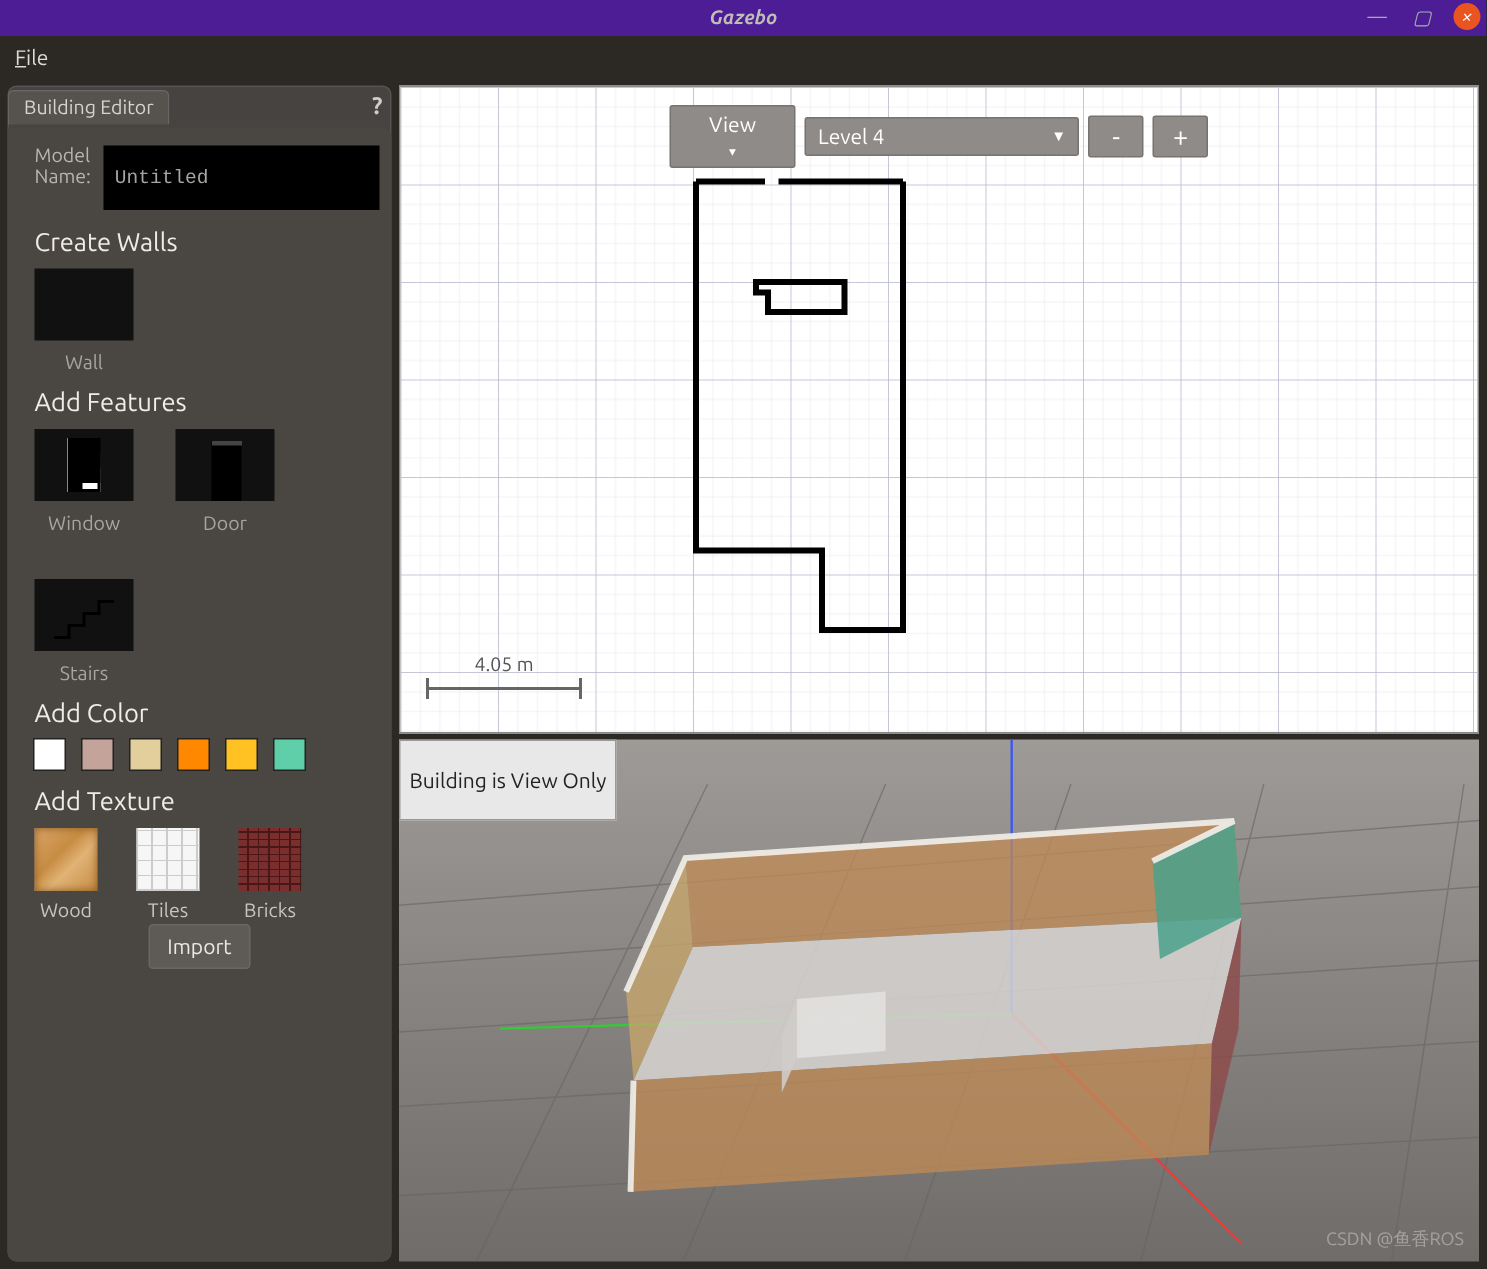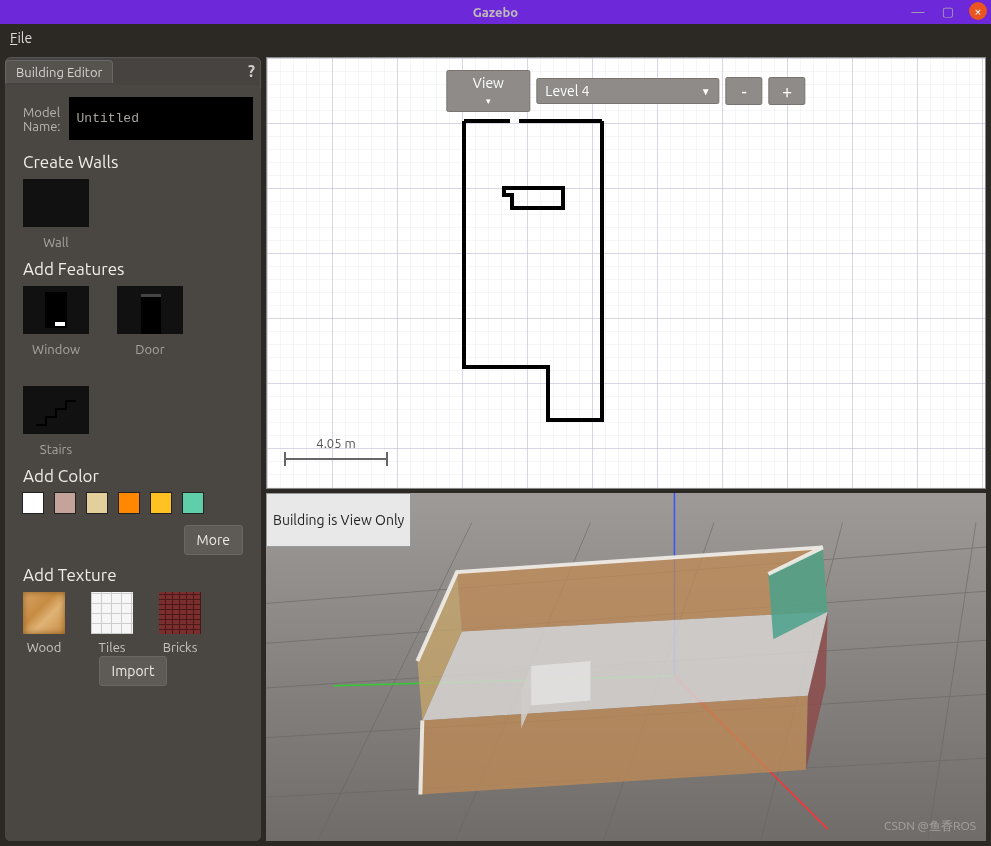--- a/index.html
+++ b/index.html
@@ -1,31 +1,31 @@
 <!DOCTYPE html>
 <html><head>
 <meta charset="utf-8">
 <style>
 * { box-sizing: border-box; margin: 0; padding: 0; font-family: Ubuntu, "Segoe UI", sans-serif; }
 body { background: #2c2824; width: 991px; height: 846px; overflow: hidden; color: #d0ccc8; }
-.titlebar { height: 24px; background: #6d28d9; display: flex; align-items: center; justify-content: center; position: relative; }
+.titlebar { height: 24px; background: #4c1d95; display: flex; align-items: center; justify-content: center; position: relative; font-style: italic; }
 .titlebar .title { font-size: 13px; font-weight: bold; color: #bfbcb8; }
 .titlebar .winctrls { position: absolute; right: 4px; top: 2px; display: flex; gap: 12px; }
 .titlebar .winctrls span { width: 18px; height: 18px; display: flex; align-items: center; justify-content: center; font-size: 13px; color: #aaa; border-radius: 9px; }
 .titlebar .winctrls .close { background: #e95420; color: #fff; }
 .menubar { height: 28px; background: #2c2824; padding: 4px 10px; display: flex; align-items: center; }
 .menubar span { font-size: 14px; color: #dedbd8; }
 .menubar span u { text-decoration: underline; }
 .content { display: flex; height: 794px; padding: 5px; gap: 5px; }
 .sidebar { width: 256px; background: #474340; border-radius: 6px; display: flex; flex-direction: column; box-shadow: inset 0 0 0 1px #555; }
 .tabhdr { display: flex; align-items: center; height: 28px; }
 .tab { background: #56524e; padding: 4px 10px; font-size: 13px; color: #d6d3d0; border-radius: 4px 4px 0 0; border: 1px solid #666; border-bottom: none; }
 .tabhdr .help { margin-left: auto; margin-right: 6px; font-weight: bold; font-size: 16px; cursor: pointer; }
 .panel { background: #4a4642; flex: 1; padding: 12px 18px; border-radius: 0 6px 6px 6px; overflow: hidden; }
-.row { display: flex; align-items: center; gap: 8px; margin-bottom: 12px; }
+.row { display: flex; gap: 8px; margin-bottom: 12px; }
 .row label { font-size: 13px; color: #b8b4b0; }
 .row .field { background: #000000; color: #a8a4a0; font-size: 13px; padding: 14px 8px; border: none; flex: 1; font-family: Liberation Mono, monospace; }
 .section-h { font-size: 17px; color: #f0ece8; margin: 10px 0 8px; }
 .palette { display: flex; flex-wrap: wrap; gap: 30px 28px; margin-bottom: 10px; }
 .palitem { display: flex; flex-direction: column; align-items: center; gap: 8px; cursor: pointer; }
 .palitem .thumb { width: 66px; height: 48px; background: #111; display: flex; align-items: center; justify-content: center; }
 .palitem .lbl { font-size: 13px; color: #a8a4a0; }
 .brick-rect { width:66px; height:48px; background:#0a0a0a; background-image: repeating-linear-gradient(0deg,transparent 0 5px,#444 5px 6px), repeating-linear-gradient(90deg,transparent 0 10px,#444 10px 11px); }
 .window-ico { position:relative; }
 .window-ico::after { content:""; position:absolute; left:22px; top:6px; width:22px; height:36px; background:#fff; box-shadow: inset 0 0 0 2px #000, inset 10px 0 0 0 #000, inset 0 10px 0 0 #000, inset 0 20px 0 0 #000, inset 0 30px 0 0 #000; }
@@ -120,23 +120,20 @@
 
       <div class="section-h">Add Color</div>
       <div class="swatches">
         <div class="sw" style="background:#ffffff"></div>
         <div class="sw" style="background:#c4a49a"></div>
         <div class="sw" style="background:#e3cf9b"></div>
         <div class="sw" style="background:#ff8800"></div>
         <div class="sw" style="background:#ffc222"></div>
         <div class="sw" style="background:#5ecfa8"></div>
       </div>
-      <div class="morewrap">
-        <button class="morebtn">More</button>
-      </div>
 
       <div class="section-h">Add Texture</div>
       <div class="textures">
         <div class="texitem">
           <div class="tthumb wood"></div>
           <div class="lbl">Wood</div>
         </div>
         <div class="texitem">
           <div class="tthumb tiles"></div>
           <div class="lbl">Tiles</div>

